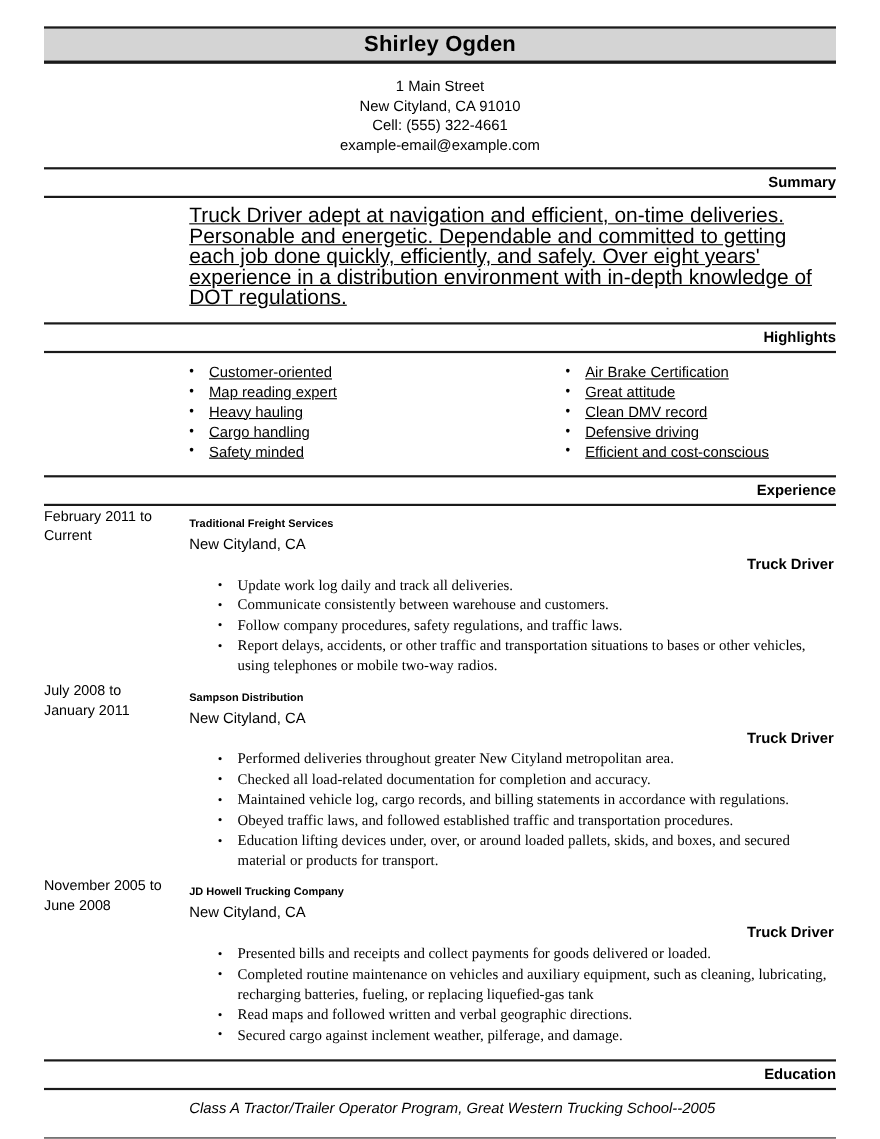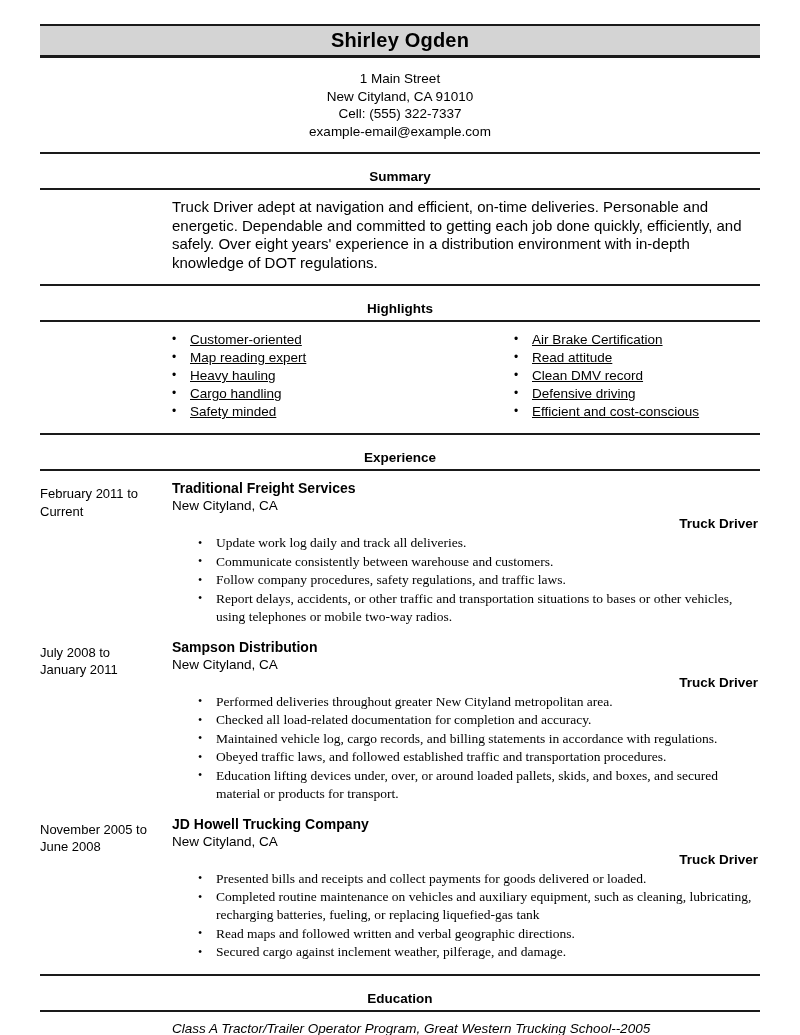--- a/index.html
+++ b/index.html
@@ -50,22 +50,22 @@
   }
   .contact div {
     font-size: 13.5px;
     line-height: 17.5px;
   }
 
   
   .section-head {
     border-top: 2.5px solid #1a1a1a;
     border-bottom: 2.5px solid #1a1a1a;
-    text-align: center;
-    padding: 13px 0 3px 0;
+    text-align: right;
+    padding: 3px 0 3px 0;
     margin-top: 6px;
   }
   .section-head .title {
     font-size: 13.5px;
     font-weight: bold;
   }
 
   
   .row {
     display: flex;
@@ -78,23 +78,24 @@
     line-height: 17.5px;
     padding-top: 8px;
   }
   .col-right {
     flex: 1 1 auto;
     padding-top: 8px;
   }
 
   
   .summary-text {
-    font-size: 15px;
+    font-size: 19px;
     line-height: 18.5px;
     padding-right: 12px;
+    text-decoration: underline;
   }
 
   
   .highlights-wrap {
     display: flex;
     padding-top: 9px;
     padding-bottom: 6px;
   }
   .hl-col {
     flex: 0 0 50%;
@@ -123,29 +124,29 @@
     font-size: 12px;
   }
 
   
   .job { display: flex; align-items: flex-start; }
   .job-dates {
     width: 132px;
     flex: 0 0 132px;
     font-size: 13px;
     line-height: 17.5px;
-    padding-top: 14px;
+    padding-top: 1px;
   }
   .job-body {
     flex: 1 1 auto;
     padding-top: 8px;
     padding-right: 2px;
   }
   .job-company {
-    font-size: 14px;
+    font-size: 10px;
     font-weight: bold;
     line-height: 18px;
   }
   .job-location {
     font-size: 13.5px;
     line-height: 18px;
   }
   .job-title {
     font-size: 13.5px;
     font-weight: bold;
@@ -192,21 +193,21 @@
 <div class="page">
 
   <div class="name-banner">
     <div class="name-text">Shirley Ogden</div>
   </div>
   <div class="banner-rule"></div>
 
   <div class="contact">
     <div>1 Main Street</div>
     <div>New Cityland, CA 91010</div>
-    <div>Cell: (555) 322-7337</div>
+    <div>Cell: (555) 322-4661</div>
     <div>example-email@example.com</div>
   </div>
 
   <div class="section-head">
     <span class="title">Summary</span>
   </div>
   <div class="row">
     <div class="col-left"></div>
     <div class="col-right">
       <div class="summary-text">Truck Driver adept at navigation and efficient, on-time deliveries. Personable and energetic. Dependable and committed to getting each job done quickly, efficiently, and safely. Over eight years' experience in a distribution environment with in-depth knowledge of DOT regulations.</div>
@@ -223,21 +224,21 @@
         <li>Customer-oriented</li>
         <li>Map reading expert</li>
         <li>Heavy hauling</li>
         <li>Cargo handling</li>
         <li>Safety minded</li>
       </ul>
     </div>
     <div class="hl-col second">
       <ul class="bullets">
         <li>Air Brake Certification</li>
-        <li>Read attitude</li>
+        <li>Great attitude</li>
         <li>Clean DMV record</li>
         <li>Defensive driving</li>
         <li>Efficient and cost-conscious</li>
       </ul>
     </div>
   </div>
 
   <div class="section-head">
     <span class="title">Experience</span>
   </div>

